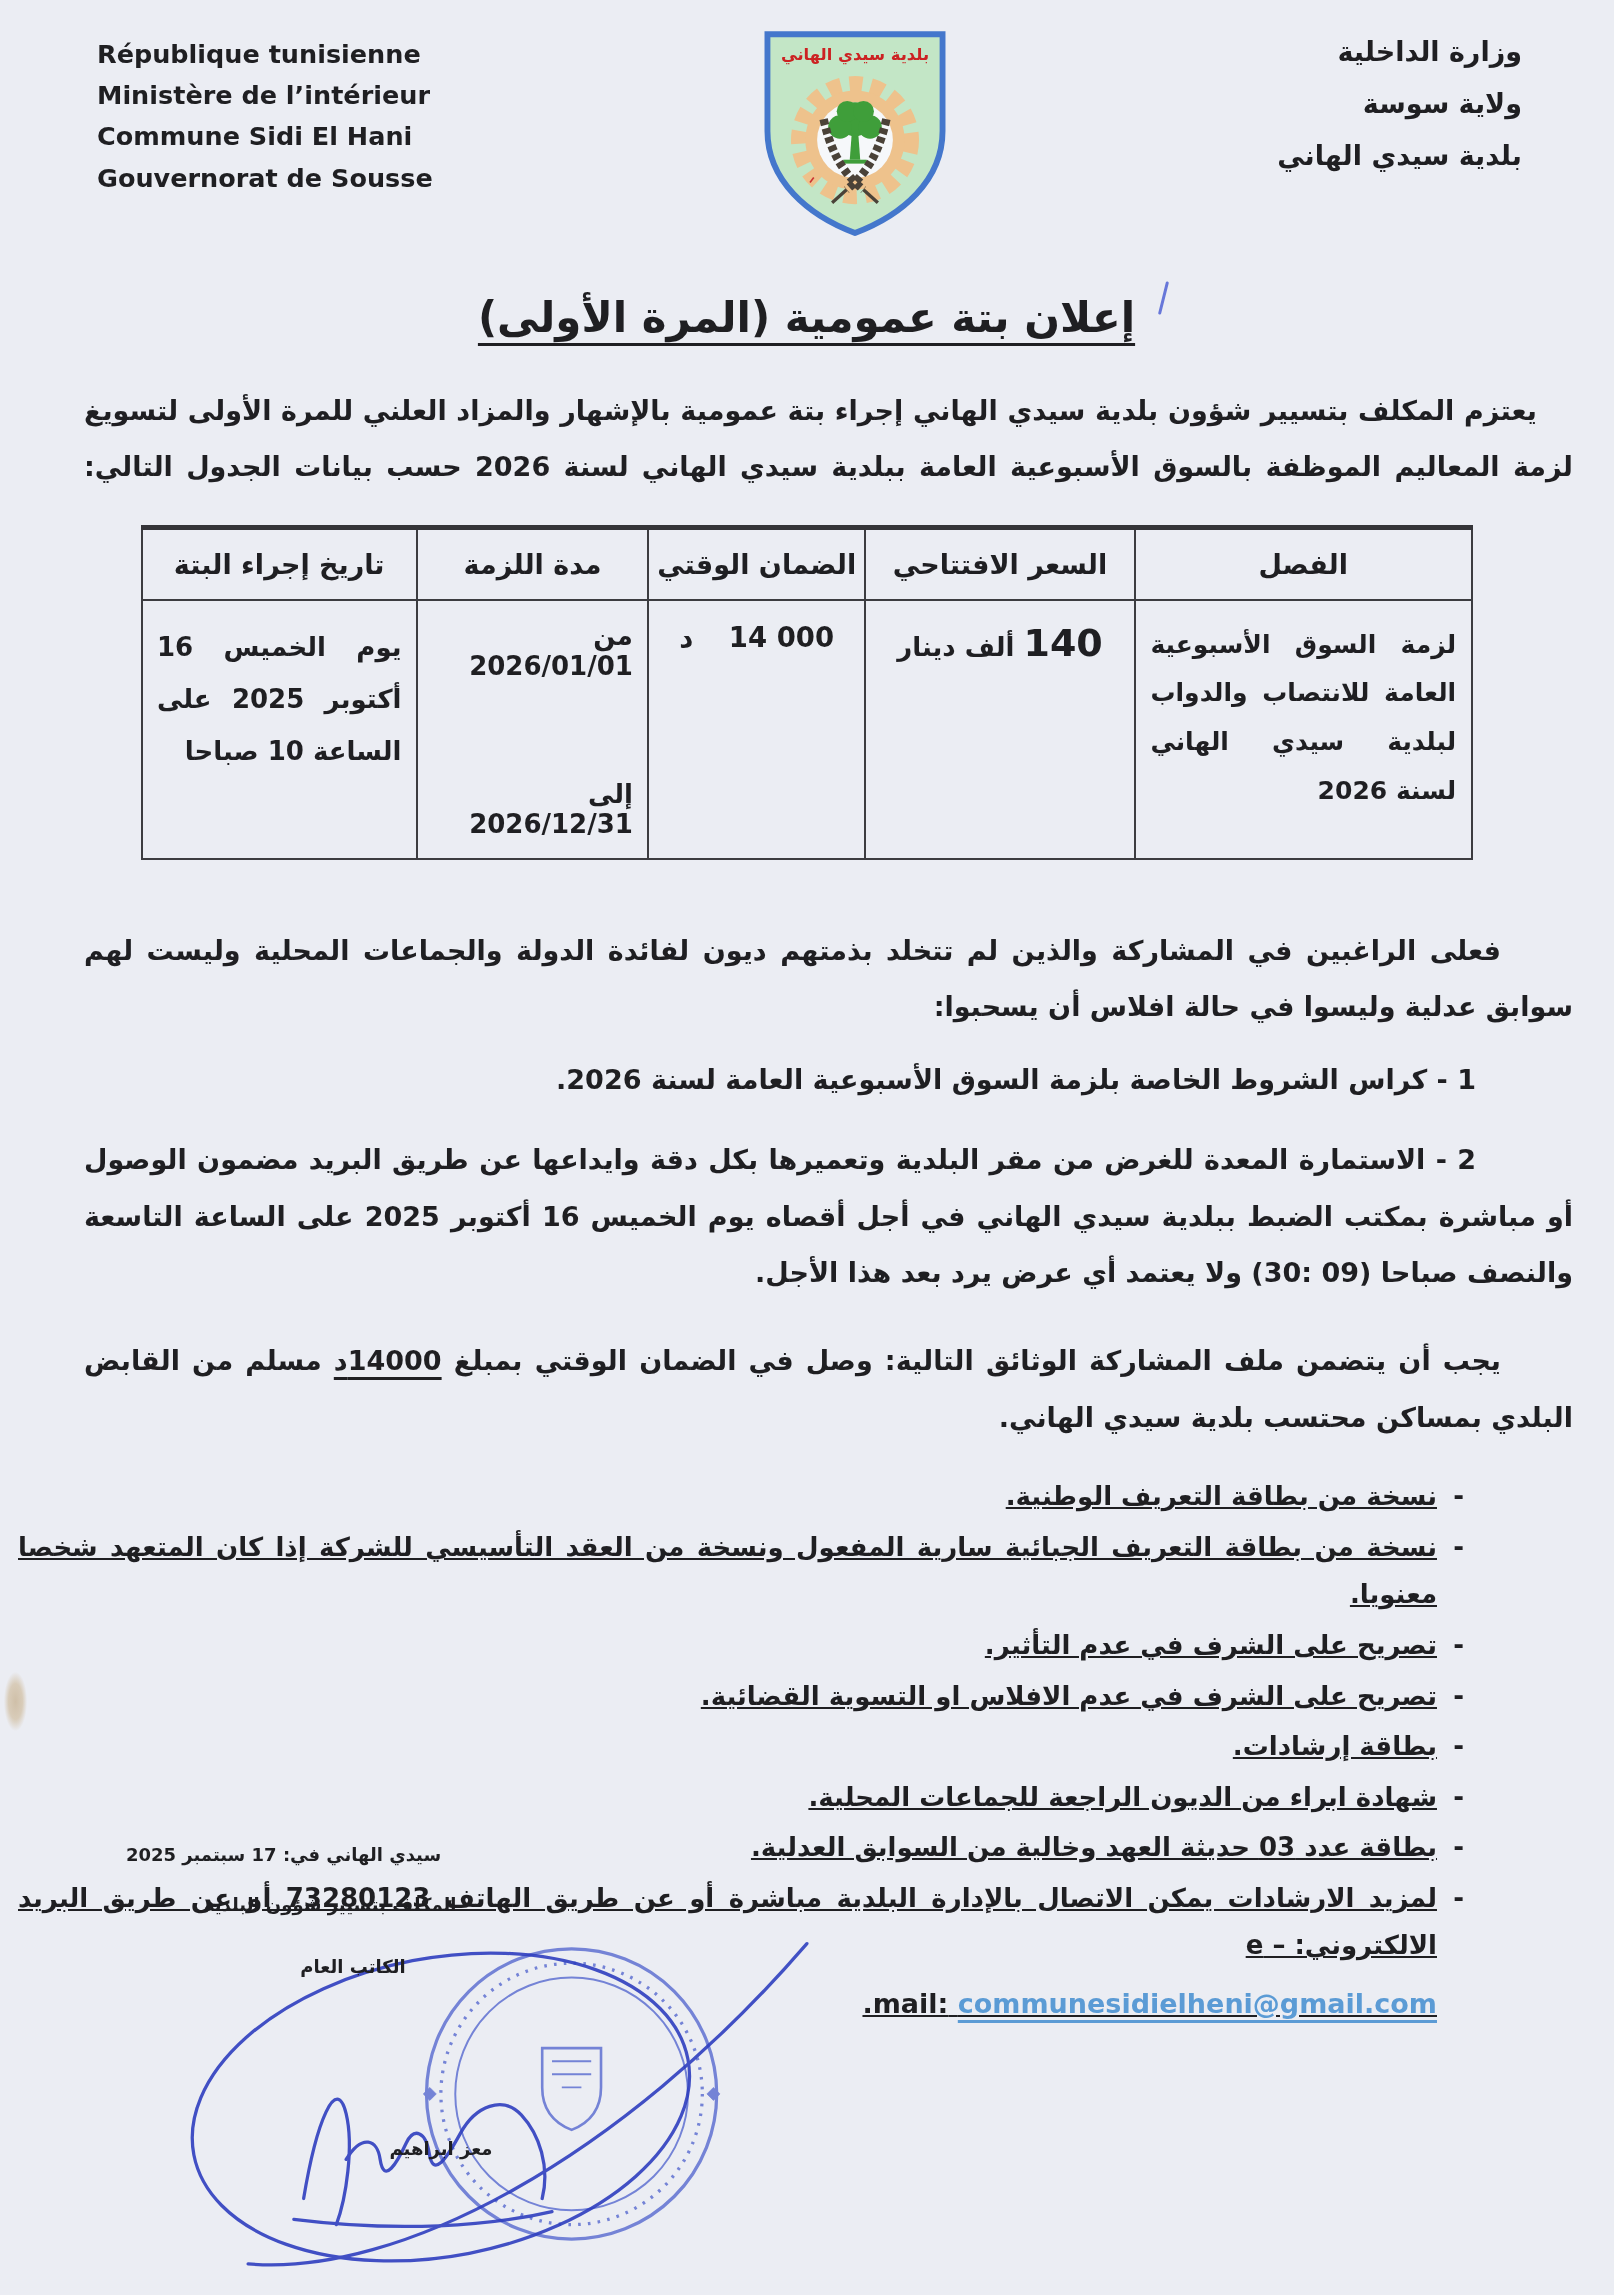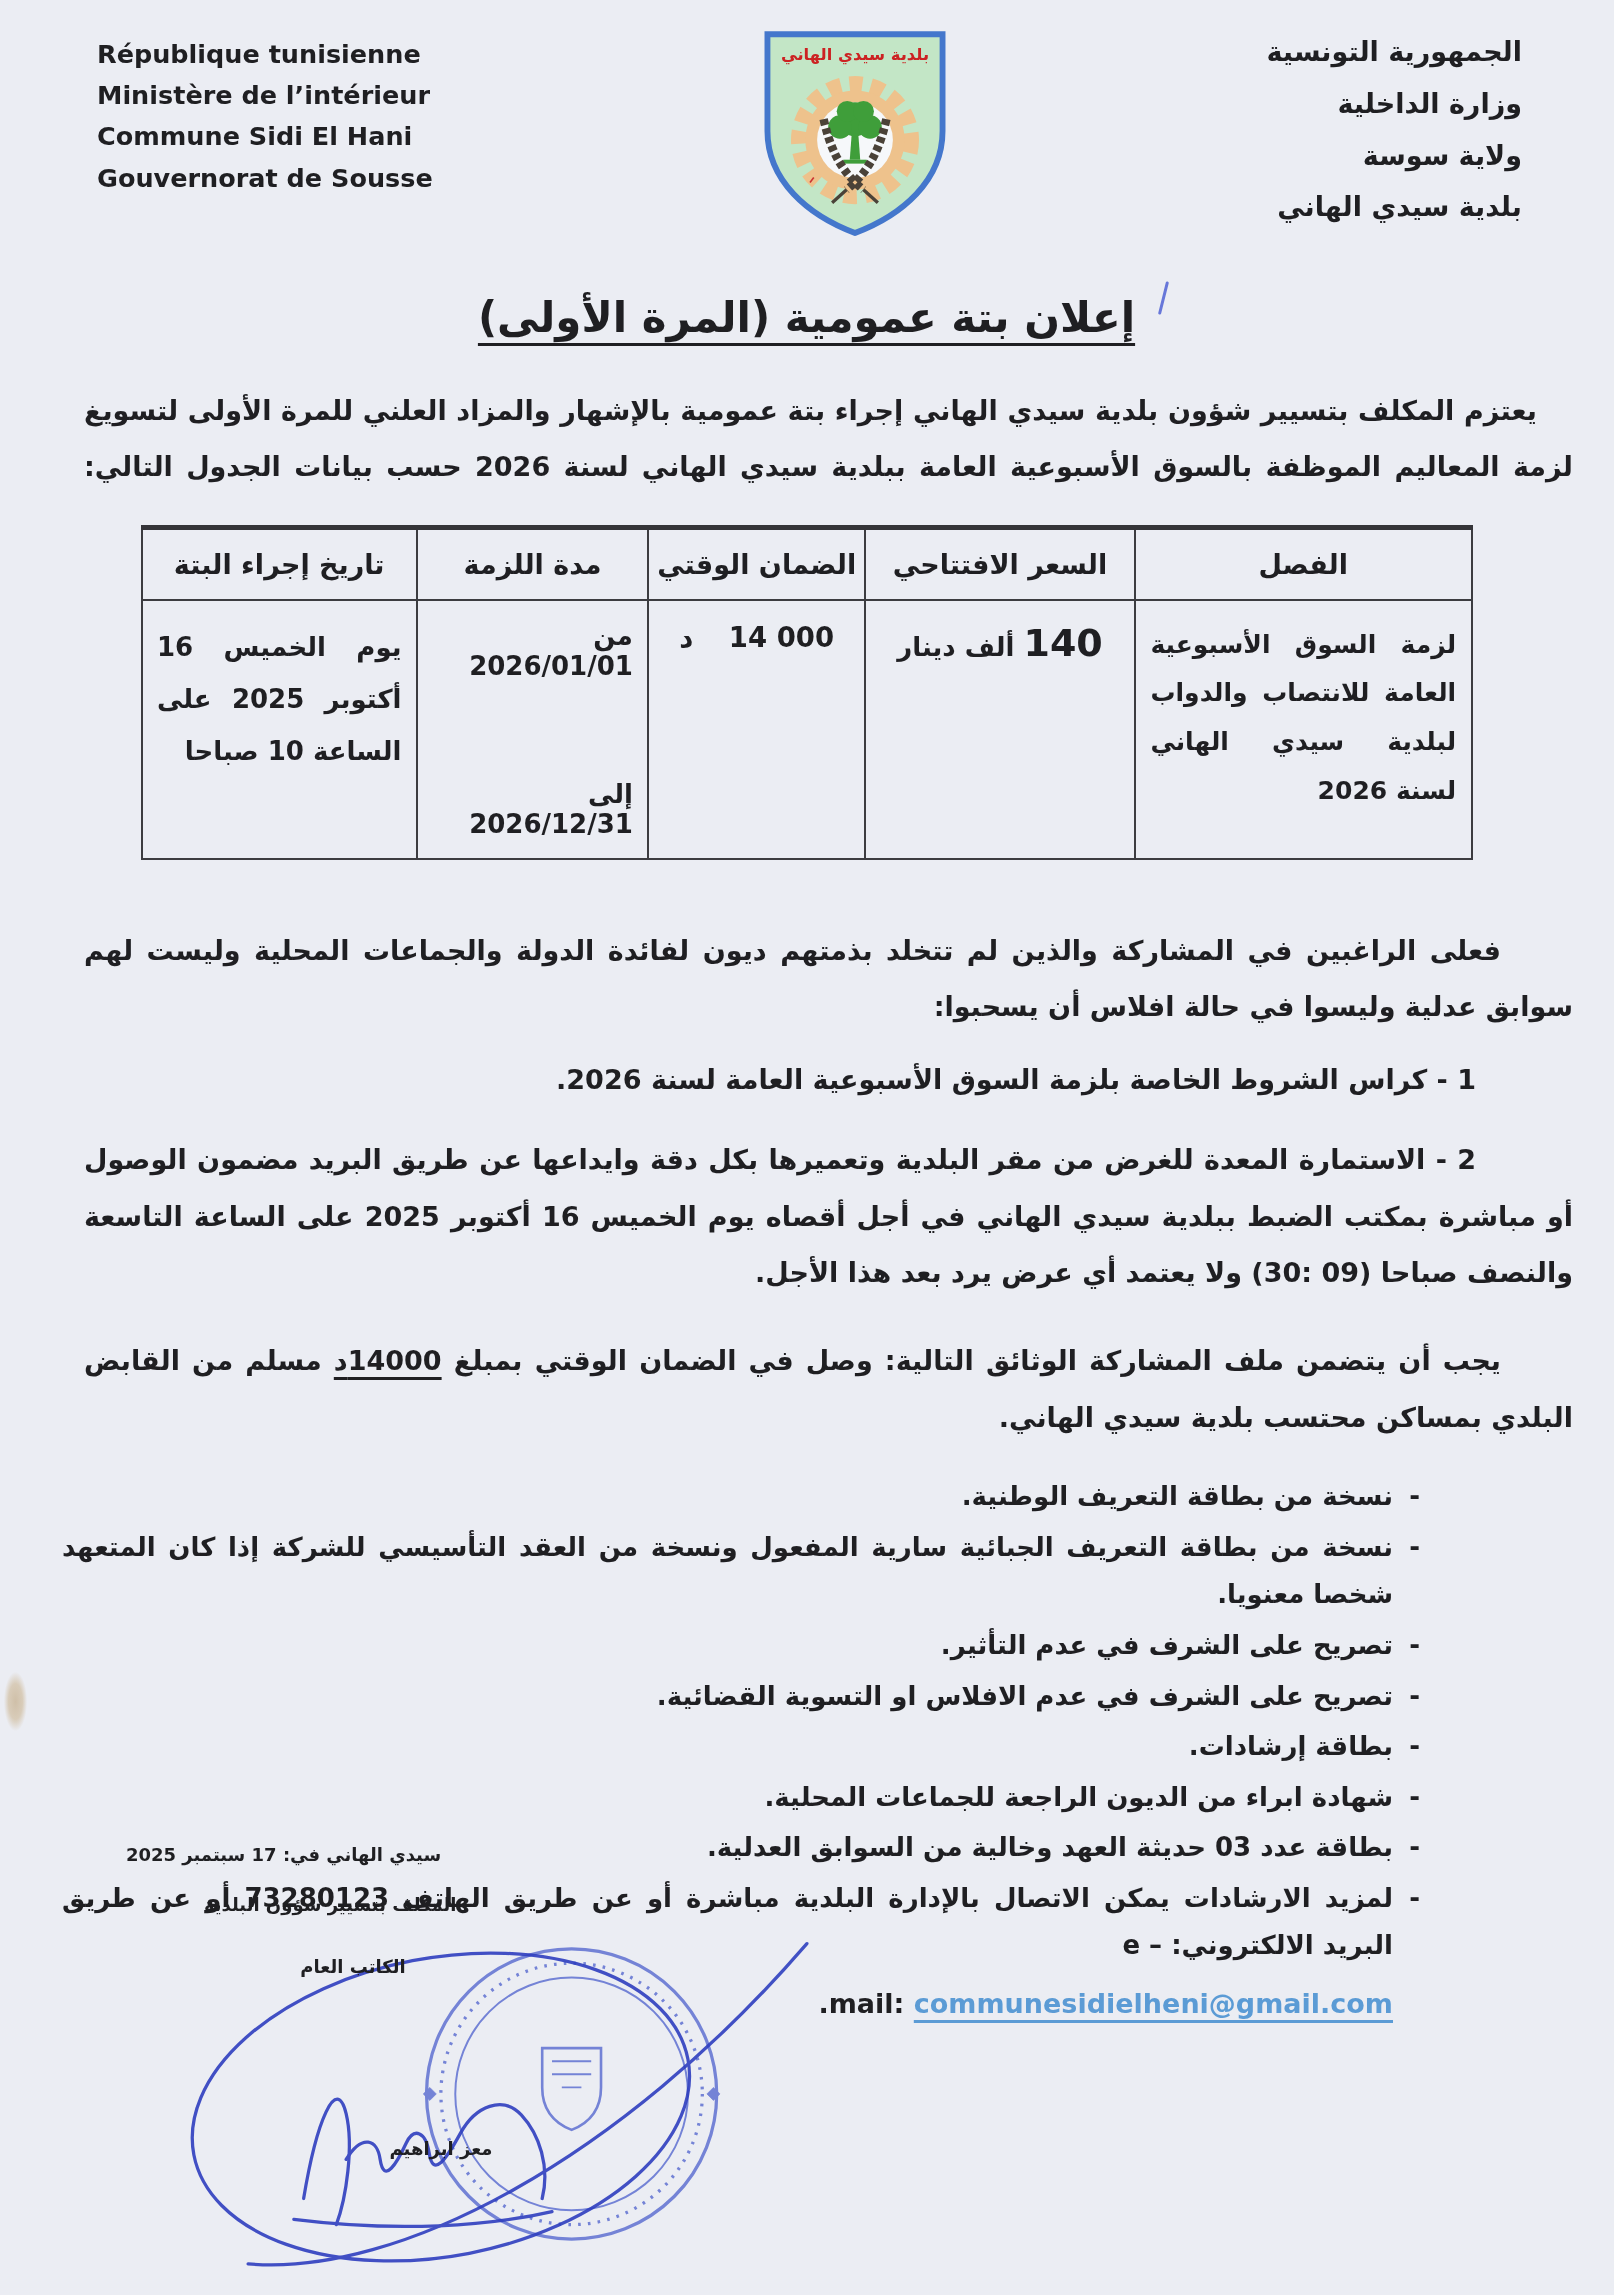--- a/index.html
+++ b/index.html
@@ -58,21 +58,21 @@
   td.c-lot{text-align:justify;line-height:1.95;font-size:25px;}
   td.c-price{text-align:center;}
   .price-num{font-size:38px;letter-spacing:0.7px;}
   .price-unit{font-size:26px;}
   td.c-guar{text-align:center;font-size:27.5px;}
   .guar-unit{margin-right:26px;}
   td.c-dur{font-size:26px;text-align:right;padding-right:19.6px;}
   .dur-to{margin-top:98px;}
   td.c-date{text-align:justify;line-height:2.0;font-size:26px;}
   
-  ul.bullets{list-style:none;margin:19.6px 0 0;padding:0 63px;}
+  ul.bullets{list-style:none;margin:19.6px 0 0;padding:0 19px;text-decoration:underline;}
   ul.bullets li{
     position:relative;font-size:26px;line-height:1.82;
     padding-right:158px;margin-bottom:3.3px;text-align:justify;
   }
   ul.bullets li::before{
     content:"-";position:absolute;right:131px;top:0;
   }
   .mail-line{display:block;direction:ltr;text-align:right;margin-top:9.2px;font-size:27px;}
   .mail-line a{color:#5b9bd5;text-decoration:underline;text-decoration-thickness:2.6px;text-underline-offset:6.5px;}
   
@@ -83,21 +83,20 @@
   .sig-name{position:absolute;left:272px;top:306px;width:170px;text-align:center;z-index:3;}
   .sig-art{position:absolute;left:0;top:92px;z-index:2;}
 </style>
 </head>
 <body>
 
 <div class="page">
 
   <div class="header">
     <div class="hdr-ar">
-      <div>الجمهورية التونسية</div>
       <div>وزارة الداخلية</div>
       <div>ولاية سوسة</div>
       <div>بلدية سيدي الهاني</div>
     </div>
 
     <div class="logo-wrap">
       <svg width="196" height="216" viewBox="0 0 300 330">
         <path d="M16 20 H284 V168 C284 244 222 297 150 324 C78 297 16 244 16 168 Z" fill="#c3e6c6" stroke="#4477cc" stroke-width="9"></path>
         <text x="150" y="60" font-size="25" fill="#cc2222" text-anchor="middle" font-family="DejaVu Sans, sans-serif" font-weight="bold">بلدية سيدي الهاني</text>
 

